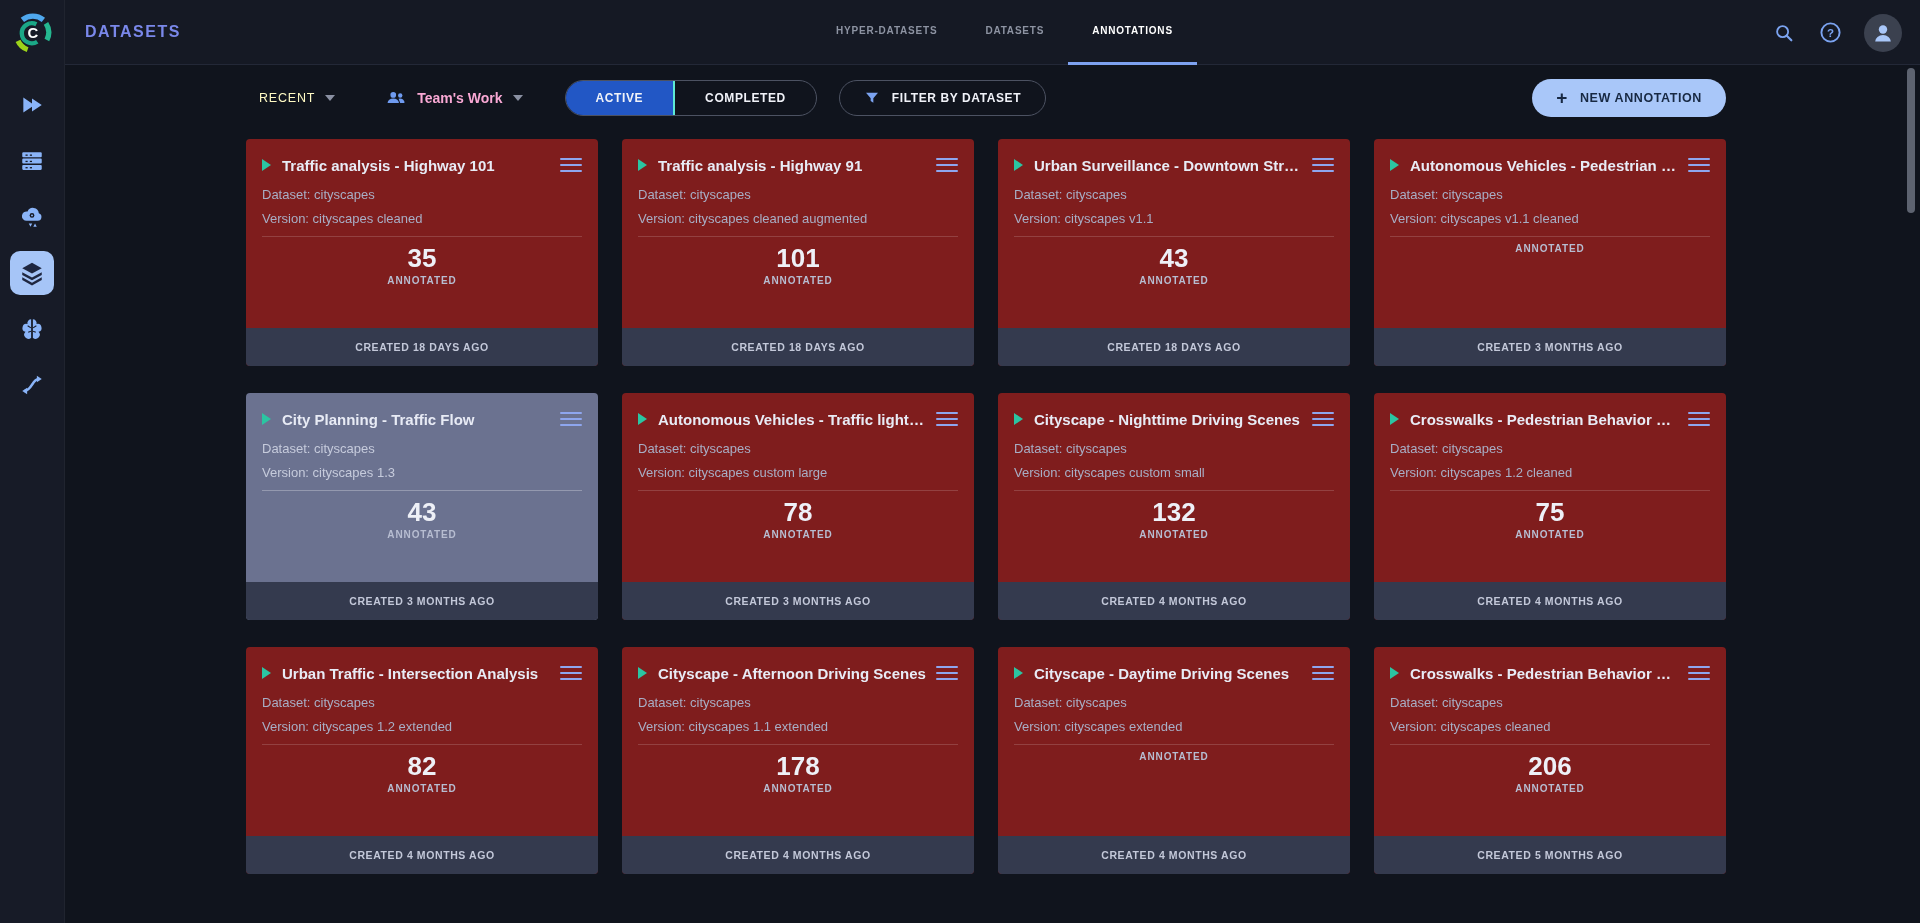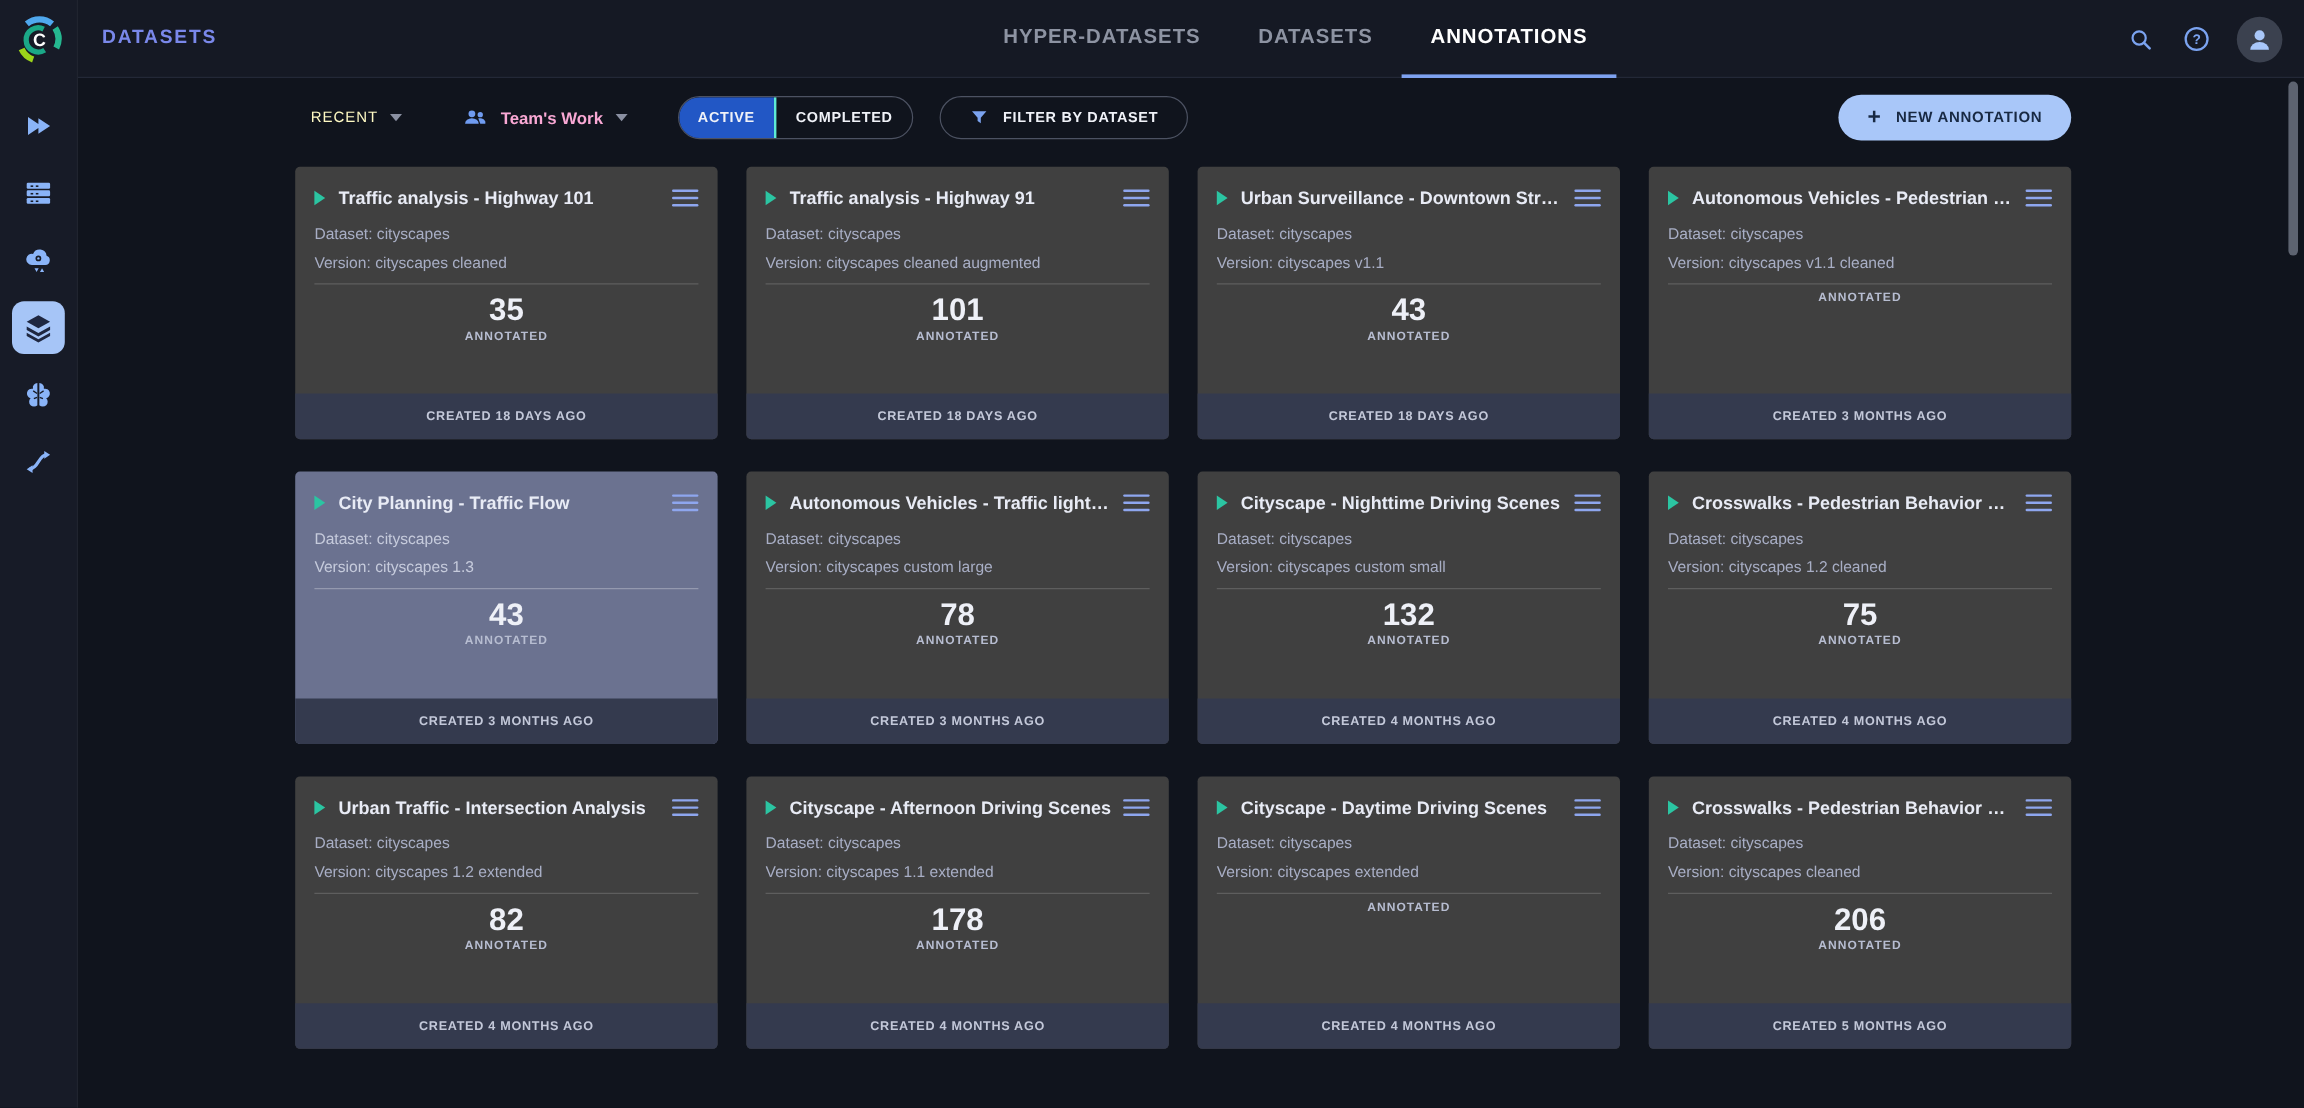--- a/index.html
+++ b/index.html
@@ -7,21 +7,21 @@
     font-family:"Liberation Sans","DejaVu Sans",sans-serif; }
 
   
   .header { position:absolute; top:0; left:0; width:1920px; height:65px;
     background:#151924; border-bottom:1px solid #232837; display:flex; align-items:stretch; z-index:5; }
   .logo-box { width:65px; height:65px; background:#171b27; display:flex; align-items:center; justify-content:center;
     border-right:1px solid #20242f; }
   .app-title { align-self:center; margin-left:20px; font-size:16px; font-weight:bold;
     letter-spacing:1.5px; color:#7a88ea; }
   .tabs { position:absolute; left:812px; top:0; height:65px; display:flex; }
-  .tab { display:flex; align-items:center; padding:4px 24px; font-size:17px; font-weight:bold;
+  .tab { display:flex; align-items:center; padding:4px 24px; font-size:10px; font-weight:bold;
     letter-spacing:.8px; color:#8d93a2; cursor:pointer; border-bottom:3px solid transparent; padding-top:3px; }
   .tab.active { color:#ffffff; border-bottom-color:#7ea2f0; }
   .header-right { position:absolute; right:18px; top:0; height:65px; display:flex; align-items:center; gap:22px; }
   .hicon { width:24px; height:24px; display:flex; align-items:center; justify-content:center; cursor:pointer; }
   .avatar { width:38px; height:38px; border-radius:50%; background:#3b414f; display:flex;
     align-items:center; justify-content:center; cursor:pointer; }
 
   
   .sidebar { position:absolute; top:65px; left:0; width:65px; height:858px; background:#171b27;
     border-right:1px solid #20242f; display:flex; flex-direction:column; align-items:center; padding-top:18px; }
@@ -36,36 +36,36 @@
   
   .toolbar { margin-top:13px; height:40px; display:flex; align-items:center; }
   .sort-group { display:flex; align-items:center; gap:10px; padding-left:13px; cursor:pointer; }
   .sort-label { font-size:12.5px; font-weight:normal; letter-spacing:.8px; color:#fef9c3; }
   .caret { width:0; height:0; border-left:5px solid transparent; border-right:5px solid transparent;
     border-top:6px solid #8a90a2; }
   .scope-group { display:flex; align-items:center; gap:10px; margin-left:50px; cursor:pointer; }
   .scope-label { font-size:14px; font-weight:bold; color:#f9a8d4; }
   .toggle { display:flex; margin-left:42px; height:36px; border:1px solid #4c5262; border-radius:18px;
     overflow:hidden; }
-  .toggle-seg { display:flex; align-items:center; padding:0 16px; font-size:12px; font-weight:bold;
+  .toggle-seg { display:flex; align-items:center; padding:0 30px; font-size:12px; font-weight:bold;
     letter-spacing:.6px; color:#f0f2f8; cursor:pointer; }
   .toggle-seg.selected { background:#2257c5; }
   .toggle-seg.right { border-left:2px solid #5eead4; }
   .pill-btn { display:flex; align-items:center; gap:12px; margin-left:22px; height:36px;
     border:1px solid #4c5262; border-radius:18px; padding:0 24px; font-size:12px; font-weight:bold;
     letter-spacing:.6px; color:#f0f2f8; cursor:pointer; background:transparent; }
   .primary-btn { margin-left:auto; height:38px; border-radius:19px; background:#a9c7f9; border:none;
     display:flex; align-items:center; gap:12px; padding:0 24px; font-size:12.5px; font-weight:bold;
     letter-spacing:.6px; color:#182943; cursor:pointer;
     font-family:"Liberation Sans","DejaVu Sans",sans-serif; }
   .plus { font-size:19px; font-weight:bold; line-height:1; margin-top:-2px; }
 
   
   .grid { margin-top:21px; display:grid; grid-template-columns:repeat(4,352px); column-gap:24px; row-gap:27px; }
-  .card { position:relative; height:227px; border-radius:4px; background:#404040; padding:13px 16px 50px; cursor:pointer; }
+  .card { position:relative; height:227px; border-radius:4px; background:#7f1d1d; padding:13px 16px 50px; cursor:pointer; }
   .card.hl { background:#6b7290; }
   .card-head { display:flex; align-items:center; height:26px; }
   .play { width:0; height:0; border-top:6px solid transparent; border-bottom:6px solid transparent;
     border-left:9px solid #2bc5a2; margin-right:11px; flex:none; }
   .card-title { font-size:15px; font-weight:bold; color:#e8ebf5; white-space:nowrap; overflow:hidden;
     text-overflow:ellipsis; flex:1; }
   .menu { width:22px; margin-left:10px; flex:none; display:flex; flex-direction:column; gap:3.5px; padding:3px 0; }
   .menu i { display:block; height:2.5px; border-radius:2px; background:#8ea6ee; }
   .meta { margin-top:9px; font-size:13px; color:#a8aec5; line-height:15px; white-space:nowrap;
     overflow:hidden; text-overflow:ellipsis; }

